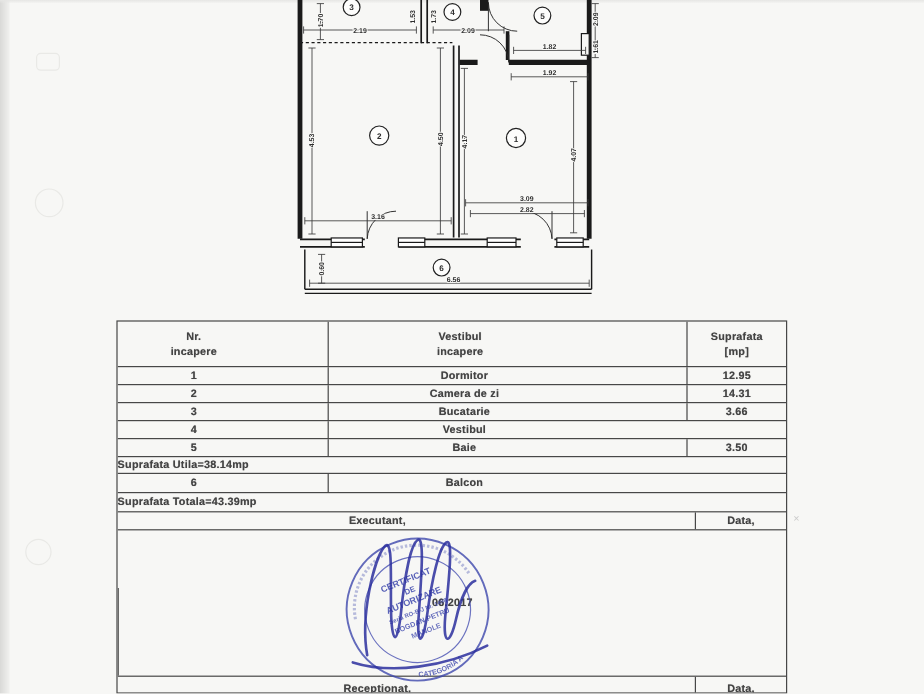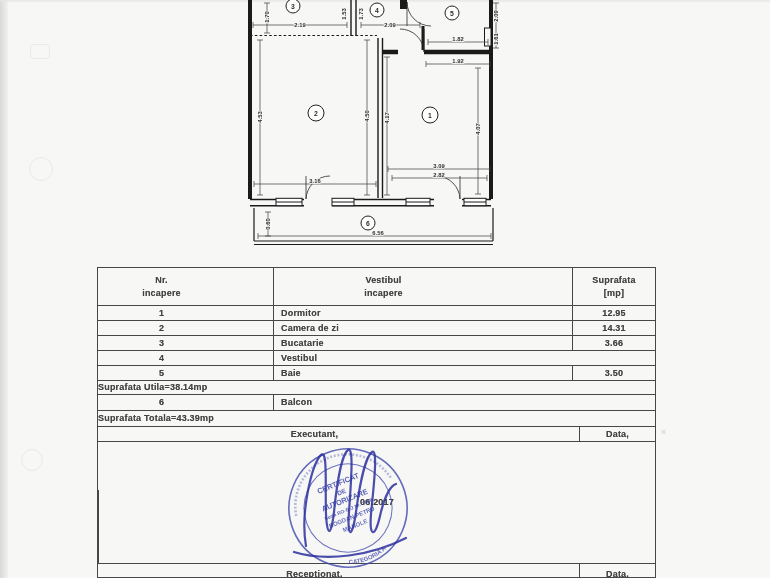--- a/index.html
+++ b/index.html
@@ -36,21 +36,21 @@
   .t-row.first{border-top:none;}
   .hdr{height:37px;}
   .hdr .c{display:flex;flex-direction:column;justify-content:center;gap:3px;}
   .r15{height:15px;line-height:14px;}
   .r14{height:14px;line-height:13px;}
   .r16{height:16px;line-height:15px;}
   .rtall{height:122px;flex-direction:column;}
   .rlast{height:20px;line-height:12px;}
   .c{box-sizing:border-box;text-align:center;overflow:hidden;}
   .c-nr{width:127px;}
-  .c-den{width:220px;border-left:1.5px solid #474747;text-align:left;padding-left:7px;}
+  .c-den{width:220px;border-left:1.5px solid #474747;text-align:center;padding-left:7px;}
   .c-sup{flex:1;border-left:1.5px solid #474747;margin-left:31px;}
   .c-full{flex:1;text-align:left;padding-right:86px;}
   .c-exe{width:433px;}
   .c-data{flex:1;border-left:1.2px solid #474747;}
   .date-val{margin-top:7px;}
   .rlast .c{padding-top:4px;}
 
   .stamp-svg{left:276px;top:442px;width:160px;height:132px;}
   .stamp-svg text{font-family:"Liberation Sans",sans-serif;font-weight:bold;text-anchor:middle;}
 </style>

